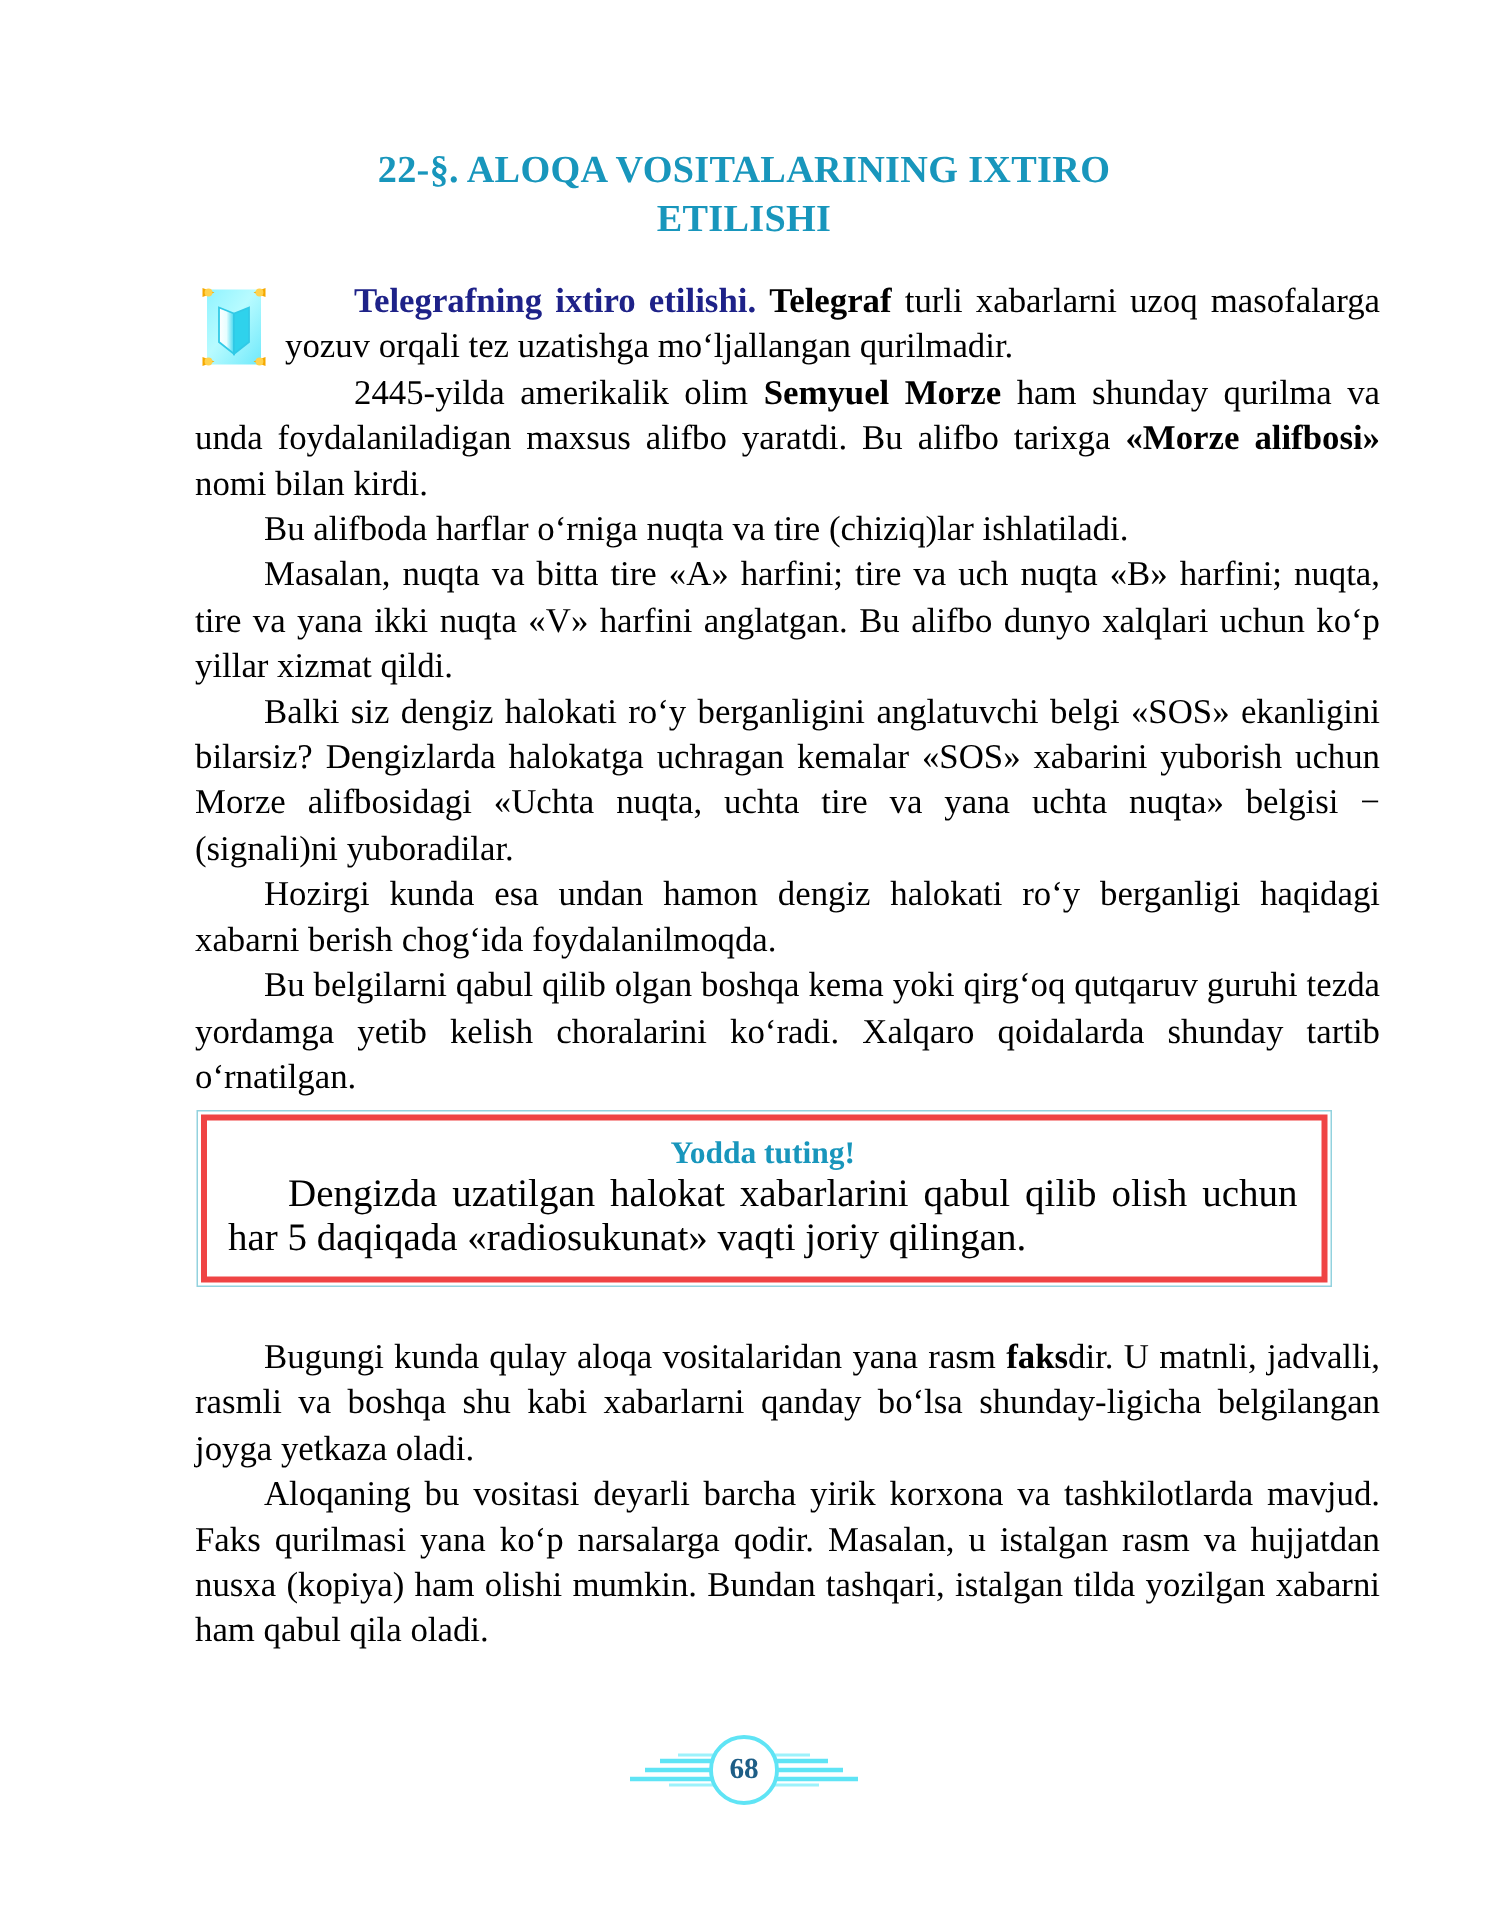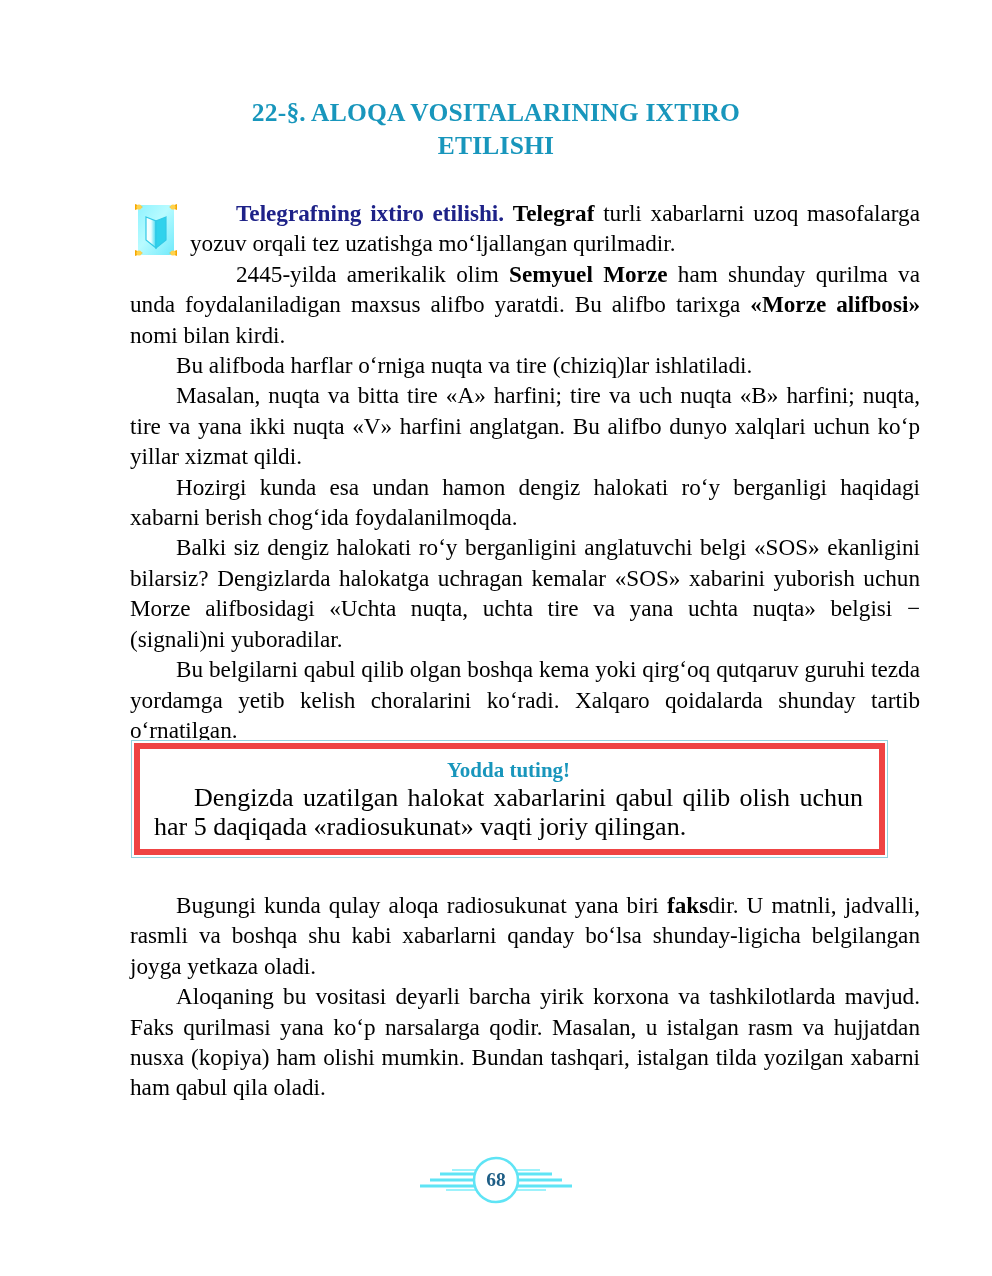--- a/index.html
+++ b/index.html
@@ -39,21 +39,20 @@
     color: #1896BC;
     white-space: nowrap;
   }
 
   
   .body-col {
     position: absolute;
     left: 130px;
     top: 186px;
     width: 790px;
-    margin-top: 12px;
   }
   p.para {
     margin: 0;
     font-size: 23.2px;
     line-height: 30.4px;
     text-align: justify;
     text-justify: inter-word;
     text-indent: 46px;
     hyphens: none;
   }
@@ -79,21 +78,21 @@
     height: 118px;
     box-sizing: border-box;
     border: 1px solid #93D2DE;
     padding: 2px;
     background: #ffffff;
   }
   .note-inner {
     width: 100%;
     height: 100%;
     box-sizing: border-box;
-    border: 6px solid #ef4444;
+    border: 4px solid #ef4444;
     padding: 8px 16px 8px 14px;
   }
   .note-title {
     text-align: center;
     font-weight: bold;
     font-size: 21px;
     line-height: 26px;
     color: #1896BC;
     margin: 0 0 1px 0;
   }
@@ -188,36 +187,36 @@
     </div>
 
     <p class="para"><span class="blue-b">Telegrafning ixtiro etilishi.</span> <span class="b">Telegraf</span><span> turli xabarlarni uzoq masofalarga yozuv orqali tez uzatishga mo‘ljallangan qurilmadir.</span></p>
 
     <p class="para"><span>2445-yilda amerikalik olim </span><span class="b">Semyuel Morze</span><span> ham shunday qurilma va unda foydalaniladigan maxsus alifbo yaratdi. Bu alifbo tarixga </span><span class="b">«Morze alifbosi»</span><span> nomi bilan kirdi.</span></p>
 
     <p class="para">Bu alifboda harflar o‘rniga nuqta va tire (chiziq)lar ishlatiladi.</p>
 
     <p class="para">Masalan, nuqta va bitta tire «A» harfini; tire va uch nuqta «B» harfini; nuqta, tire va yana ikki nuqta «V» harfini anglatgan. Bu alifbo dunyo xalqlari uchun ko‘p yillar xizmat qildi.</p>
 
+    <p class="para">Balki siz dengiz halokati ro‘y berganligini anglatuvchi belgi «SOS» ekanligini bilarsiz? Dengizlarda halokatga uchragan kemalar «SOS» xabarini yuborish uchun Morze alifbosidagi «Uchta nuqta, uchta tire va yana uchta nuqta» belgisi − (signali)ni yuboradilar.</p>
+
     <p class="para">Hozirgi kunda esa undan hamon dengiz halokati ro‘y berganligi haqidagi xabarni berish chog‘ida foydalanilmoqda.</p>
-
-    <p class="para">Balki siz dengiz halokati ro‘y berganligini anglatuvchi belgi «SOS» ekanligini bilarsiz? Dengizlarda halokatga uchragan kemalar «SOS» xabarini yuborish uchun Morze alifbosidagi «Uchta nuqta, uchta tire va yana uchta nuqta» belgisi − (signali)ni yuboradilar.</p>
 
     <p class="para">Bu belgilarni qabul qilib olgan boshqa kema yoki qirg‘oq qutqaruv guruhi tezda yordamga yetib kelish choralarini ko‘radi. Xalqaro qoidalarda shunday tartib o‘rnatilgan.</p>
   </div>
 
   <div class="note-box">
     <div class="note-inner">
       <div class="note-title">Yodda tuting!</div>
       <p class="note-text">Dengizda uzatilgan halokat xabarlarini qabul qilib olish uchun har 5 daqiqada «radiosukunat» vaqti joriy qilingan.</p>
     </div>
   </div>
 
   <div class="body-col-2">
-    <p class="para"><span>Bugungi kunda qulay aloqa radiosukunat yana biri </span><span class="b">faks</span><span>dir. U matnli, jadvalli, rasmli va boshqa shu kabi xabarlarni qanday bo‘lsa shunday-ligicha belgilangan joyga yetkaza oladi.</span></p>
+    <p class="para"><span>Bugungi kunda qulay aloqa vositalaridan yana rasm </span><span class="b">faks</span><span>dir. U matnli, jadvalli, rasmli va boshqa shu kabi xabarlarni qanday bo‘lsa shunday-ligicha belgilangan joyga yetkaza oladi.</span></p>
 
     <p class="para">Aloqaning bu vositasi deyarli barcha yirik korxona va tashkilotlarda mavjud. Faks qurilmasi yana ko‘p narsalarga qodir. Masalan, u istalgan rasm va hujjatdan nusxa (kopiya) ham olishi mumkin. Bundan tashqari, istalgan tilda yozilgan xabarni ham qabul qila oladi.</p>
 
   </div>
 
   <div class="footer">
     <div class="footer-inner">
       <svg width="200" height="64" viewBox="0 0 200 64" aria-hidden="true">
         <g stroke="#5FE4F5" stroke-width="3" stroke-linecap="butt">
           <line x1="44" y1="26" x2="78" y2="26"></line>

